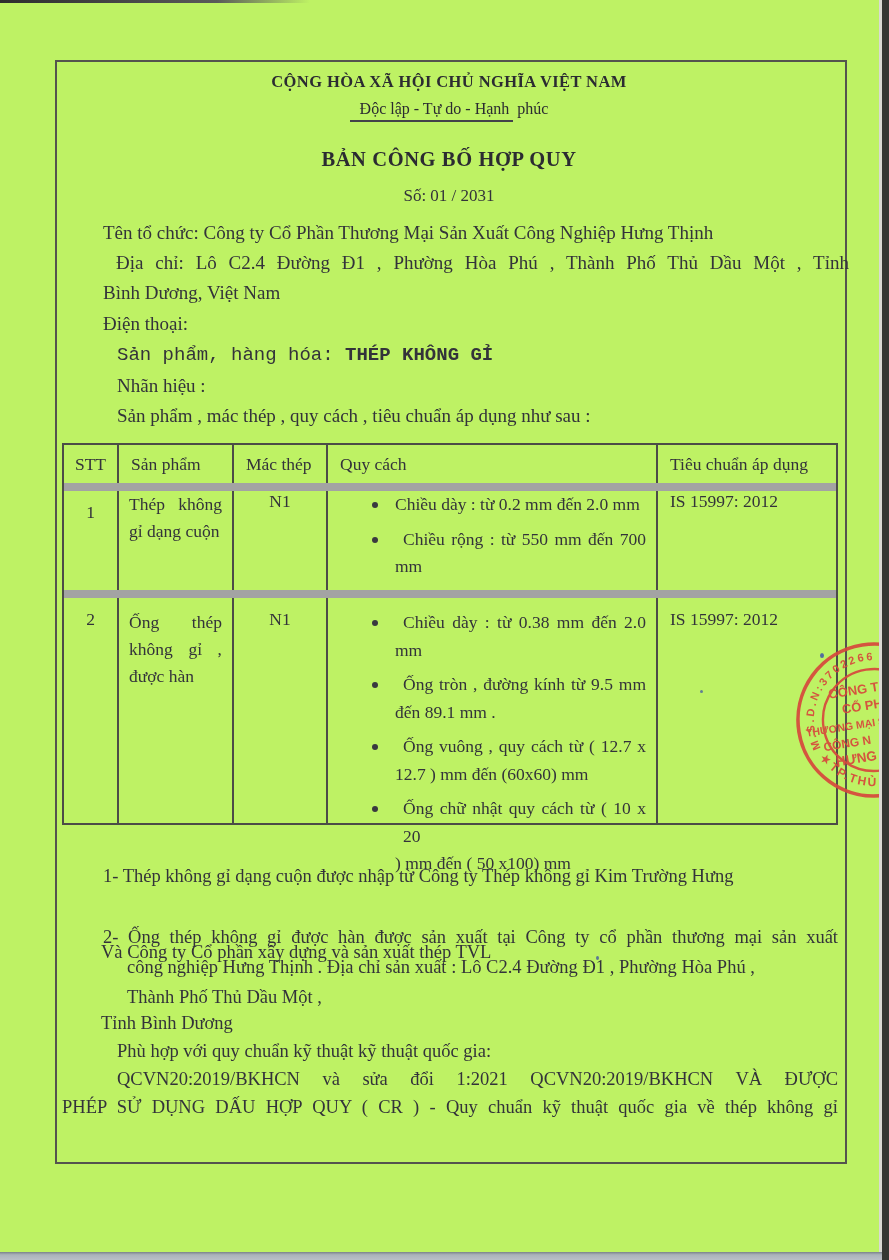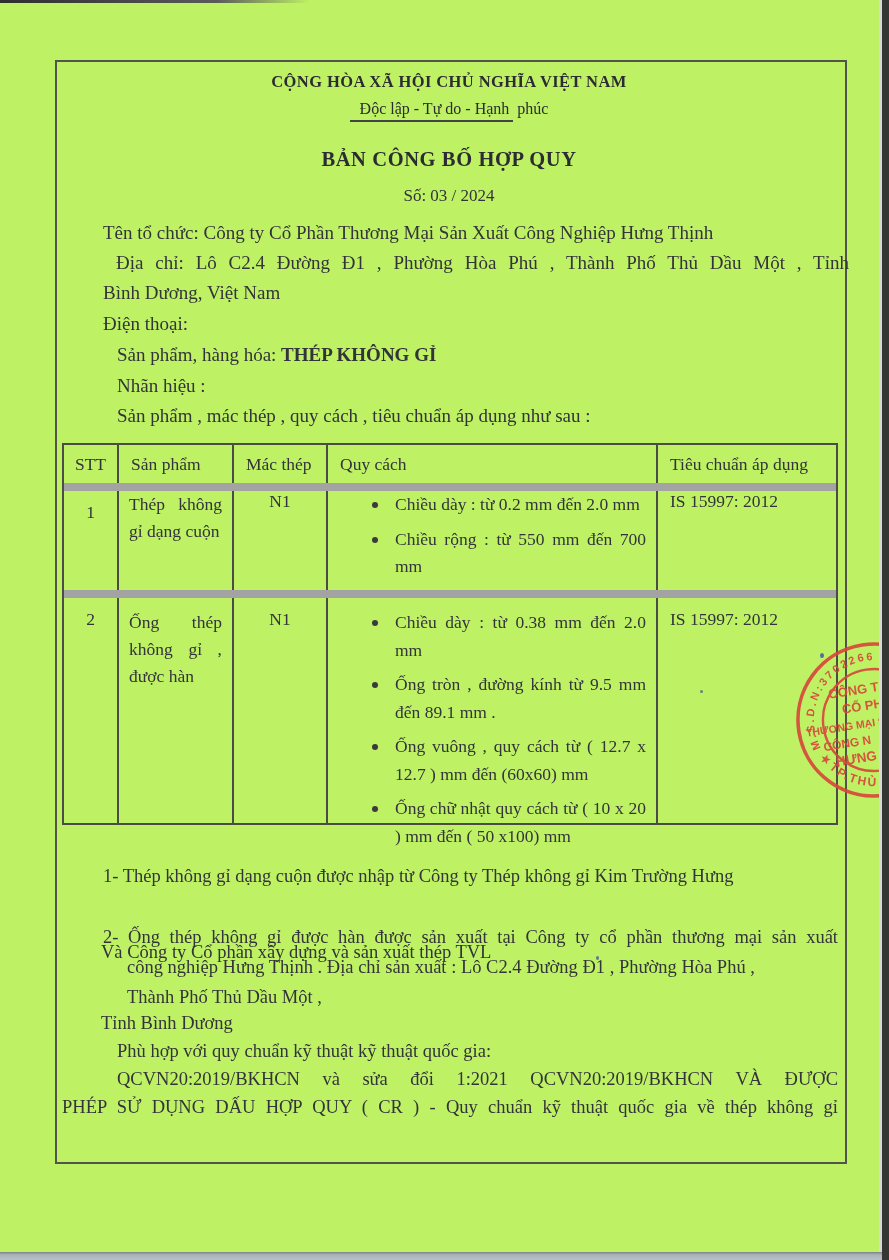--- a/index.html
+++ b/index.html
@@ -28,21 +28,21 @@
   .motto .u{border-bottom:2px solid #43434a;padding:0 4px 3px 10px;}
   .doc-title{top:148px;font-size:20.5px;font-weight:bold;letter-spacing:.6px;color:#2b2b31;}
   .doc-number{top:186px;font-size:17px;}
   
   .bline{position:absolute;font-size:19px;white-space:nowrap;}
   .jline{position:absolute;font-size:19px;text-align:justify;text-align-last:justify;}
   .org{left:103px;top:222px;}
   .addr1{left:116px;top:252px;width:733px;}
   .addr2{left:103px;top:282px;}
   .phone{left:103px;top:313px;}
-  .product{left:117px;top:344px;}
+  .product{left:117px;top:344px;font-family:Liberation Mono, monospace;}
   .product b{font-weight:bold;}
   .brand{left:117px;top:375px;}
   .intro{left:117px;top:405px;}
   
   .tbl{position:absolute;left:62px;top:443px;width:776px;border:2px solid #4c4c47;
     box-sizing:border-box;font-size:17.5px;}
   .trow{display:flex;border-bottom:8px solid #a3a3a3;}
   .trow:last-child{border-bottom:none;}
   .tcell{border-right:2px solid #4c4c47;box-sizing:border-box;flex:0 0 auto;}
   .tcell:last-child{border-right:none;}
@@ -56,21 +56,21 @@
   .thead .c-prod,.thead .c-spec,.thead .c-std{padding-left:12px;}
   .thead .c-grade{justify-content:flex-start;padding-left:12px;text-align:left;}
   .r1 .tcell{height:99px;}
   .r2 .tcell{height:225px;padding-top:11px;}
   .r1 .c-stt,.r2 .c-stt{padding-top:11px;}
   .pl{line-height:27px;}
   .jl{text-align:justify;text-align-last:justify;line-height:27px;}
   .spec{position:relative;padding-left:67px;padding-right:10px;margin-bottom:7px;line-height:27.5px;}
   .spec::before{content:"";position:absolute;left:44px;top:11px;width:6px;height:6px;
     border-radius:50%;background:#3a3a3f;}
-  .spec .sj{text-align:justify;text-align-last:justify;}
+  .spec .sj{text-align:justify;text-align-last:justify;margin-left:8px;}
   
   .n1a{left:103px;top:866px;font-size:18.5px;}
   .n1b{left:101px;top:897px;font-size:18.5px;margin-top:45px;}
   .n2a{left:103px;top:927px;width:735px;font-size:18.5px;}
   .n2b{left:127px;top:957px;width:711px;font-size:18.5px;text-align-last:auto;}
   .n2c{left:127px;top:987px;font-size:18.5px;}
   .prov{left:101px;top:1013px;font-size:18.5px;}
   .conf{left:117px;top:1041px;font-size:18.5px;}
   .qc1{left:117px;top:1069px;width:721px;font-size:18.5px;}
   .qc2{left:62px;top:1097px;width:776px;font-size:18.5px;}
@@ -91,21 +91,21 @@
   <div class="edge-top"></div>
   <div class="edge-right-light"></div>
   <div class="edge-right"></div>
   <div class="edge-bottom"></div>
 
   <div class="frame"></div>
 
   <div class="cline nat-title">CỘNG HÒA XÃ HỘI CHỦ NGHĨA VIỆT NAM</div>
   <div class="cline motto"><span class="u">Độc lập - Tự do - Hạnh</span> <span>phúc</span></div>
   <div class="cline doc-title">BẢN CÔNG BỐ HỢP QUY</div>
-  <div class="cline doc-number">Số: 03 / 2024</div>
+  <div class="cline doc-number">Số: 01 / 2031</div>
 
   <div class="bline org">Tên tổ chức: Công ty Cổ Phần Thương Mại Sản Xuất Công Nghiệp Hưng Thịnh</div>
   <div class="jline addr1">Địa chỉ: Lô C2.4 Đường Đ1 , Phường Hòa Phú , Thành Phố Thủ Dầu Một , Tỉnh</div>
   <div class="bline addr2">Bình Dương, Việt Nam</div>
   <div class="bline phone">Điện thoại:</div>
   <div class="bline product"><span>Sản phẩm, hàng hóa: </span><b>THÉP KHÔNG GỈ</b></div>
   <div class="bline brand">Nhãn hiệu :</div>
   <div class="bline intro">Sản phẩm , mác thép , quy cách , tiêu chuẩn áp dụng như sau :</div>
 
   <div class="tbl">

